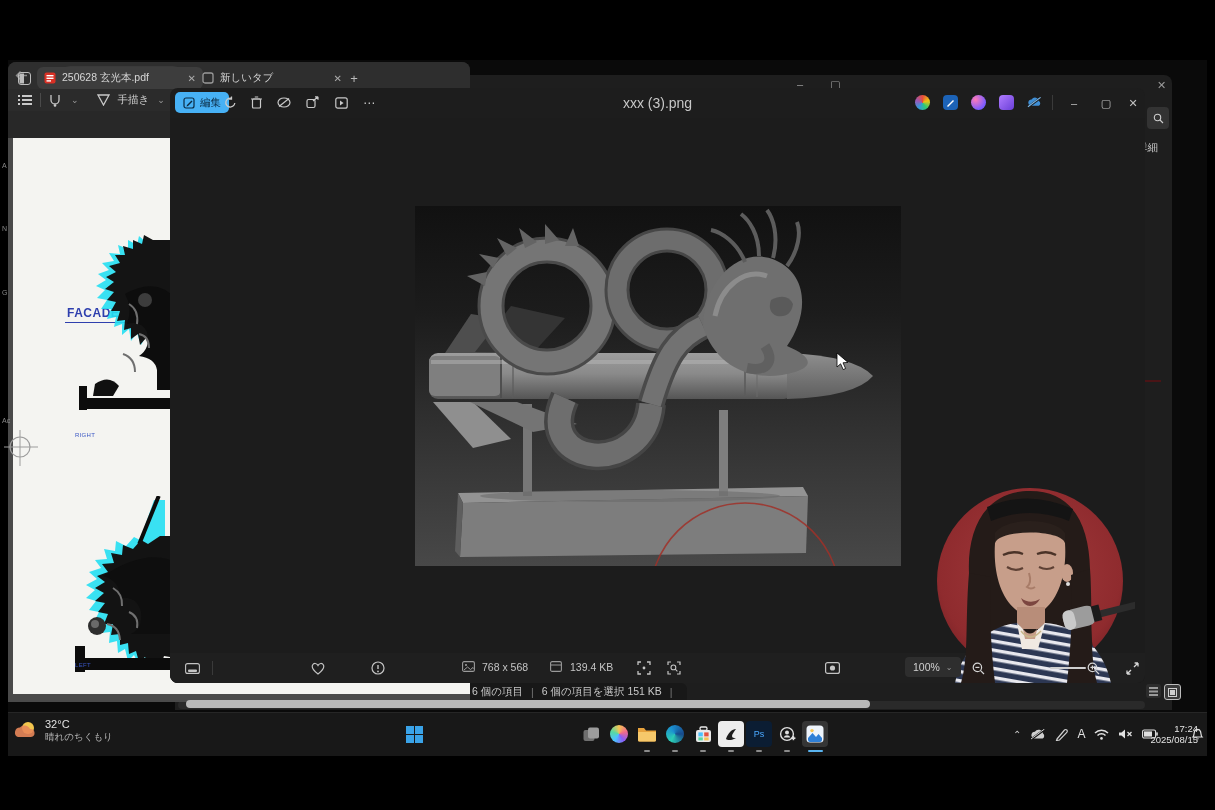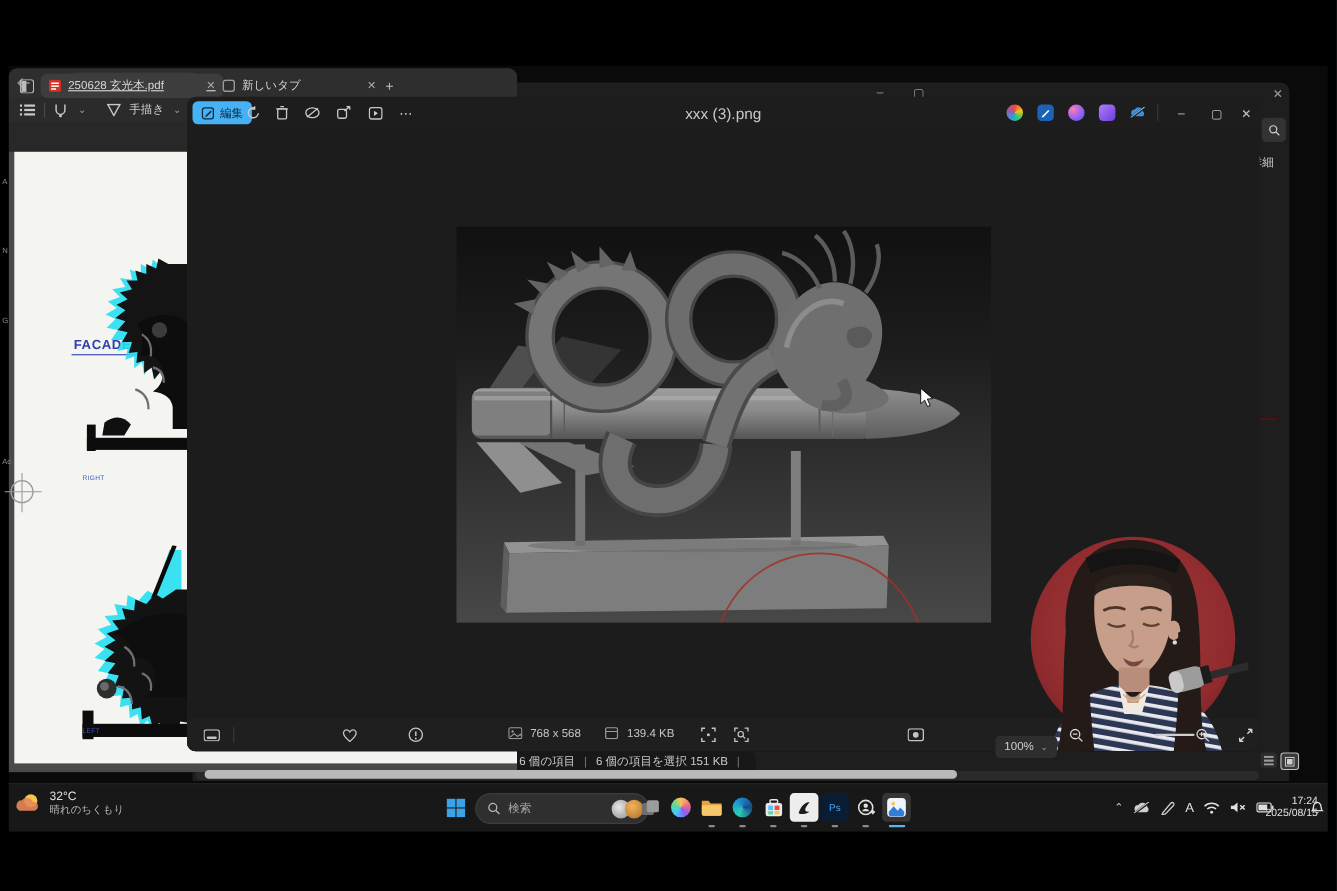--- a/index.html
+++ b/index.html
@@ -51,21 +51,21 @@
            display:flex;align-items:center;gap:5px;padding:0 8px;font-size:10.5px;}
   .ph-tool{top:4px;width:22px;height:21px;}
   .ph-color{top:7px;width:15px;height:15px;border-radius:4px;}
   .capbtn{font-size:11px;color:#c2c2c2;}
   #ph-canvas{left:0;top:30px;width:975px;height:567px;background:#1c1c1c;}
   #ph-image{left:245px;top:118px;width:486px;height:360px;
             background:linear-gradient(#111 0%,#1c1c1c 30%,#333 65%,#484848 100%);}
   #ph-toolbarbg{left:0;top:565px;width:975px;height:30px;background:#1f1f1f;}
   #ph-toolbar-icons{left:170px;top:653px;width:975px;height:30px;z-index:6;font-size:10.5px;color:#c4c4c4;}
   #zoompill{left:735px;top:4px;height:20px;background:#2e2e2e;border-radius:4px;display:flex;
-            align-items:center;gap:6px;padding:0 8px;font-size:10.5px;color:#d0d0d0;margin-top:12px;}
+            align-items:center;gap:6px;padding:0 8px;font-size:10.5px;color:#d0d0d0;}
 
   
   #webcam{left:925px;top:481px;width:210px;height:202px;z-index:5;overflow:hidden;}
 
   
   #taskbar{left:8px;top:712px;width:1199px;height:43px;background:#181818;border-top:1px solid #262626;z-index:7;}
   #weather{left:6px;top:5px;display:flex;align-items:center;gap:7px;}
   #weather .t1{font-size:11px;color:#e0e0e0;line-height:13px;}
   #weather .t2{font-size:9.5px;color:#b5b5b5;line-height:12px;}
   .tb-ic{top:8px;width:26px;height:26px;border-radius:4px;}
@@ -126,21 +126,21 @@
 <div id="xp-scroll-thumb" class="abs" style="left:186px;top:700px;"></div>
 
 <div id="browser" class="abs">
 
   <div class="abs i" style="left:8px;top:8px;width:16px;height:16px;">
     <svg width="13" height="13" viewBox="0 0 13 13">
       <rect x="0.5" y="0.5" width="12" height="12" rx="2.5" fill="none" stroke="#bdbdbd"></rect>
       <rect x="1.5" y="1.5" width="4.5" height="10" fill="#bdbdbd"></rect>
     </svg>
   </div>
-  <div class="tab active abs" style="left:29px;width:152px;text-decoration:underline;">
+  <div class="tab active abs" style="left:29px;width:152px;">
     <svg width="12" height="12" viewBox="0 0 12 12">
       <rect x="0.5" y="0.5" width="11" height="11" rx="2" fill="#d93025"></rect>
       <rect x="2.5" y="3" width="7" height="1.4" fill="#fff"></rect>
         <rect x="2.5" y="5.6" width="7" height="1.4" fill="#fff"></rect>
         <rect x="2.5" y="8.2" width="4.5" height="1.4" fill="#fff"></rect>
     </svg>
     <span>250628 玄光本.pdf</span>
     <span class="x">✕</span>
   </div>
   <div class="tab abs" style="left:187px;width:140px;">
@@ -521,31 +521,20 @@
 
   <div class="abs tb-ic i" style="left:393px;">
     <svg width="17" height="17" viewBox="0 0 17 17">
       <rect x="0" y="0" width="8" height="8" fill="#3aa3e8"></rect>
         <rect x="9" y="0" width="8" height="8" fill="#3aa3e8"></rect>
       <rect x="0" y="9" width="8" height="8" fill="#3aa3e8"></rect>
         <rect x="9" y="9" width="8" height="8" fill="#3aa3e8"></rect>
     </svg>
   </div>
 
-  <div id="searchpill" class="abs">
-    <svg width="12" height="12" viewBox="0 0 12 12">
-      <circle cx="5" cy="5" r="3.6" fill="none" stroke="#b5b5b5" stroke-width="1.2"></circle>
-      <line x1="7.6" y1="7.6" x2="11" y2="11" stroke="#b5b5b5" stroke-width="1.2"></line>
-    </svg>
-    <span>検索</span>
-    <div style="margin-left:auto;display:flex;">
-      <div style="width:17px;height:17px;border-radius:50%;background:radial-gradient(circle at 40% 40%,#e8e8e8,#8a8a8a);"></div>
-      <div style="width:17px;height:17px;border-radius:50%;background:radial-gradient(circle at 40% 35%,#f0b45a,#b06a28);margin-left:-5px;"></div>
-    </div>
-  </div>
 
   <div class="abs tb-ic i" style="left:570px;">
     <svg width="17" height="15" viewBox="0 0 17 15">
       <rect x="0.5" y="3" width="11" height="11" rx="2" fill="#6f6f6f"></rect>
       <rect x="5" y="0.5" width="11" height="11" rx="2" fill="#9c9c9c"></rect>
     </svg>
   </div>
   <div class="abs tb-ic i" style="left:598px;">
     <div style="width:18px;height:18px;border-radius:50%;background:conic-gradient(#f6c453,#ef6a8a,#8a5cf6,#4cc2ff,#57d9a3,#f6c453);"></div>
   </div>

